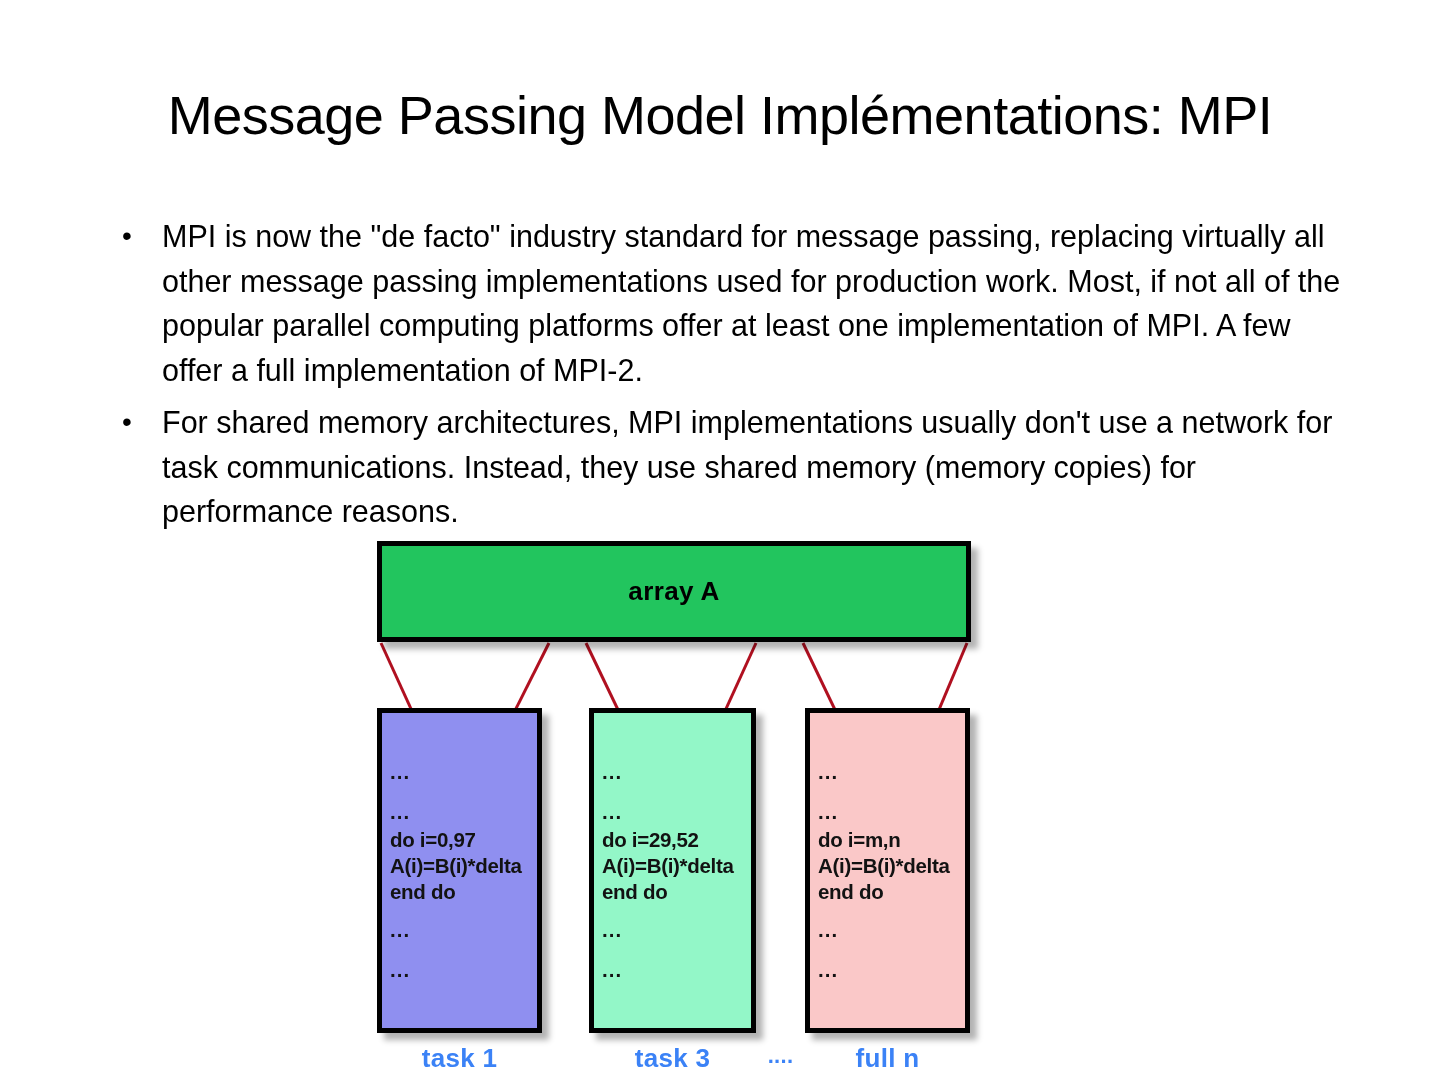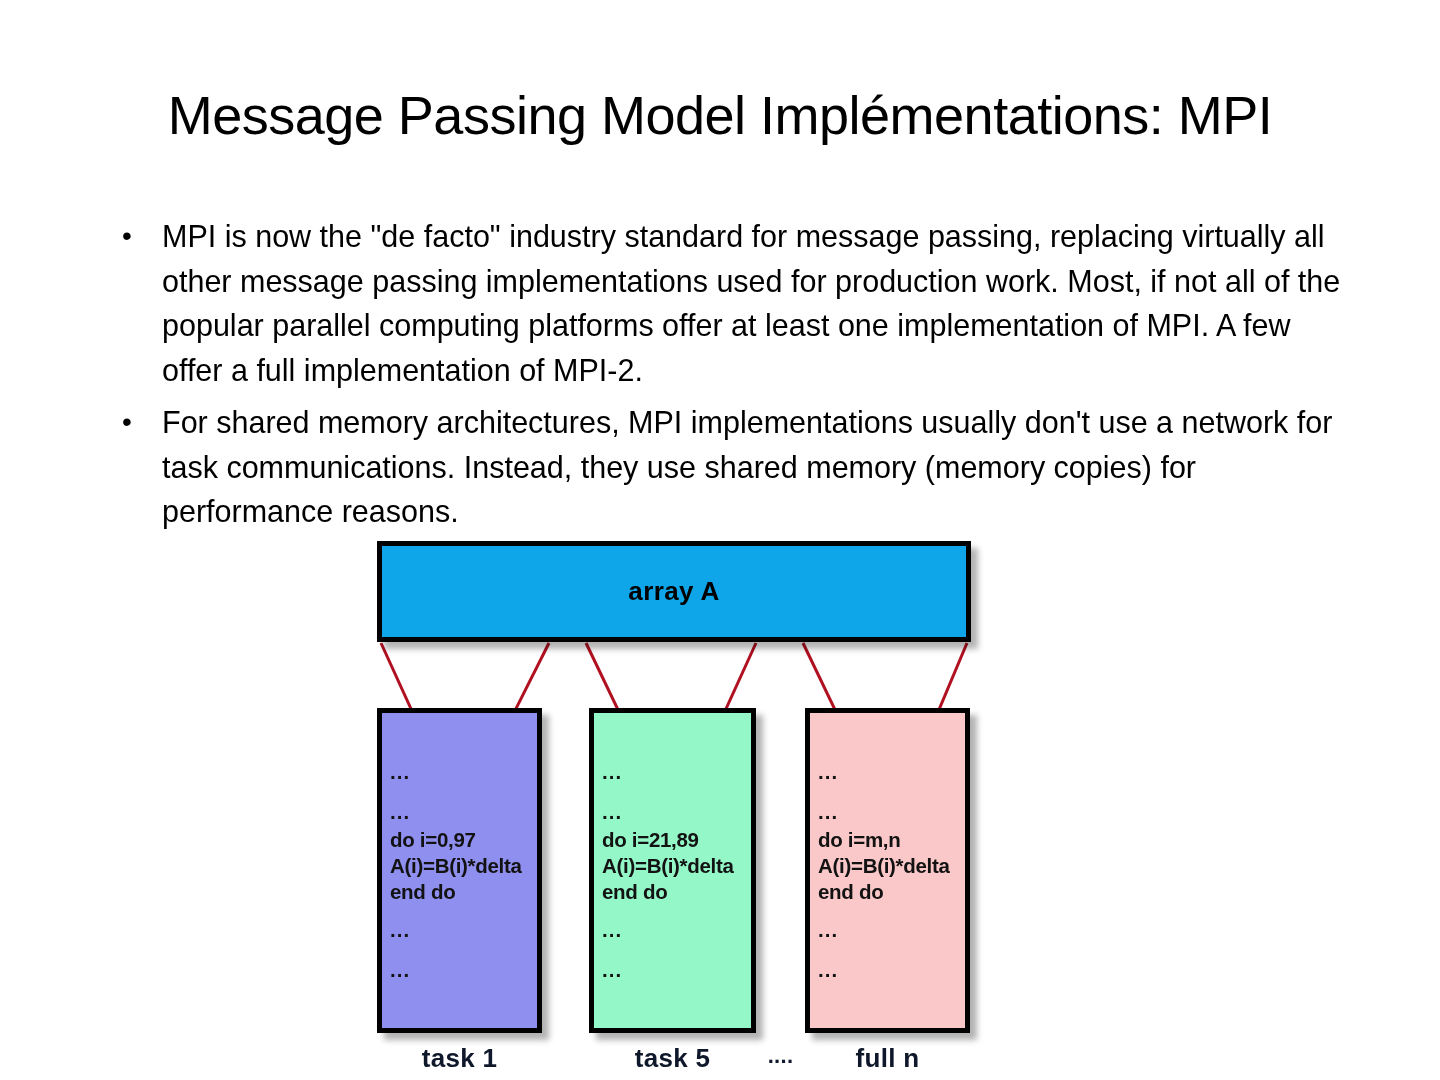--- a/index.html
+++ b/index.html
@@ -72,21 +72,21 @@
     pointer-events: none;
   }
   .diagram > * { pointer-events: auto; }
 
   .array-bar {
     position: absolute;
     left: 377px;
     top: 541px;
     width: 594px;
     height: 101px;
-    background: #0ea5e9;
+    background: #22c55e;
     border: 5px solid #000000;
     box-sizing: border-box;
     box-shadow: 7px 7px 6px rgba(0,0,0,0.30);
     display: flex;
     align-items: center;
     justify-content: center;
   }
   .array-bar-label {
     font-family: "Liberation Sans", sans-serif;
     font-size: 26px;
@@ -130,21 +130,21 @@
     line-height: 30px;
   }
   .code-gap { height: 10px; }
 
   .task-caption {
     position: absolute;
     top: 1043px;
     font-family: "Liberation Sans", sans-serif;
     font-size: 26px;
     font-weight: bold;
-    color: #0f172a;
+    color: #3b82f6;
     text-align: center;
     letter-spacing: 0.3px;
   }
   .task-caption.c1 { left: 377px; width: 165px; }
   .task-caption.c2 { left: 589px; width: 167px; }
   .task-caption.cdots { left: 756px; width: 49px; font-size: 22px; }
   .task-caption.cn { left: 805px; width: 165px; }
 </style>
 </head>
 <body>
@@ -195,21 +195,21 @@
     <div class="code-gap"></div>
     <div class="code-line dots">...</div>
     <div class="code-gap"></div>
     <div class="code-line dots">...</div>
   </div>
 
   <div class="task-box t2">
     <div class="code-line dots">...</div>
     <div class="code-gap"></div>
     <div class="code-line dots">...</div>
-    <div class="code-line">do i=21,89</div>
+    <div class="code-line">do i=29,52</div>
     <div class="code-line">A(i)=B(i)*delta</div>
     <div class="code-line">end do</div>
     <div class="code-gap"></div>
     <div class="code-line dots">...</div>
     <div class="code-gap"></div>
     <div class="code-line dots">...</div>
   </div>
 
   <div class="task-box tn">
     <div class="code-line dots">...</div>
@@ -218,17 +218,17 @@
     <div class="code-line">do i=m,n</div>
     <div class="code-line">A(i)=B(i)*delta</div>
     <div class="code-line">end do</div>
     <div class="code-gap"></div>
     <div class="code-line dots">...</div>
     <div class="code-gap"></div>
     <div class="code-line dots">...</div>
   </div>
 
   <div class="task-caption c1">task 1</div>
-  <div class="task-caption c2">task 5</div>
+  <div class="task-caption c2">task 3</div>
   <div class="task-caption cdots">....</div>
   <div class="task-caption cn">full n</div>
 
 </div>
 
 </body></html>

